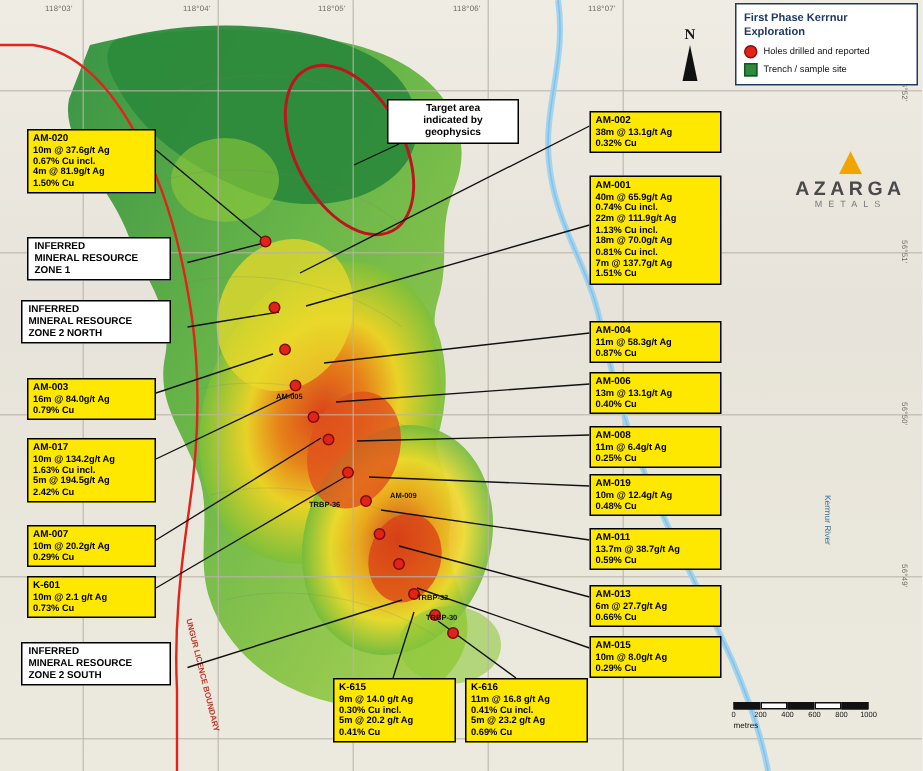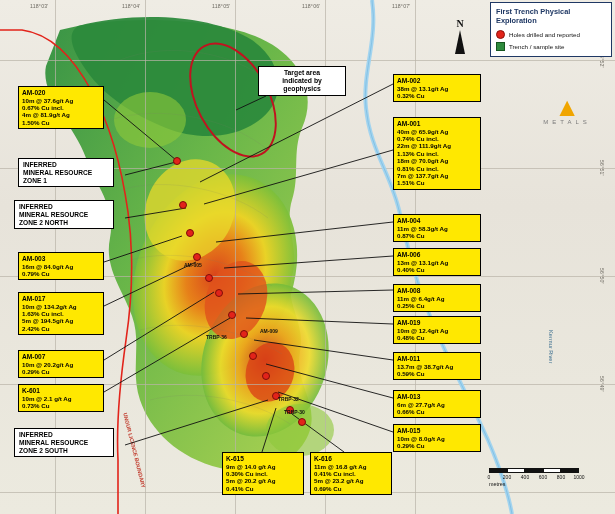--- a/index.html
+++ b/index.html
@@ -331,33 +331,34 @@
     <div>MINERAL RESOURCE</div>
     <div>ZONE 2 SOUTH</div>
   </div>
 
   <div class="north">
     <div class="n">N</div>
     <div class="arrow"></div>
   </div>
 
   <div class="legend">
-    <div class="legend-title">First Trench Physical Exploration</div>
+    <div class="legend-title">First Phase Kerrnur Exploration</div>
     <div class="legend-row">
       <span class="dot-red"></span>
       <span class="legend-text">Holes drilled and reported</span>
     </div>
     <div class="legend-row">
       <span class="sq-green"></span>
       <span class="legend-text">Trench / sample site</span>
     </div>
   </div>
 
   <div class="brand">
     <div class="brand-mark">▲</div>
+    <div class="brand-name">AZARGA</div>
     <div class="brand-sub">METALS</div>
   </div>
 
   <div class="scalebar">
     <div class="sb-row">
       <div class="sb-seg" style="background:#111;"></div>
       <div class="sb-seg" style="background:#fff;"></div>
       <div class="sb-seg" style="background:#111;"></div>
       <div class="sb-seg" style="background:#fff;"></div>
       <div class="sb-seg" style="background:#111;"></div>

